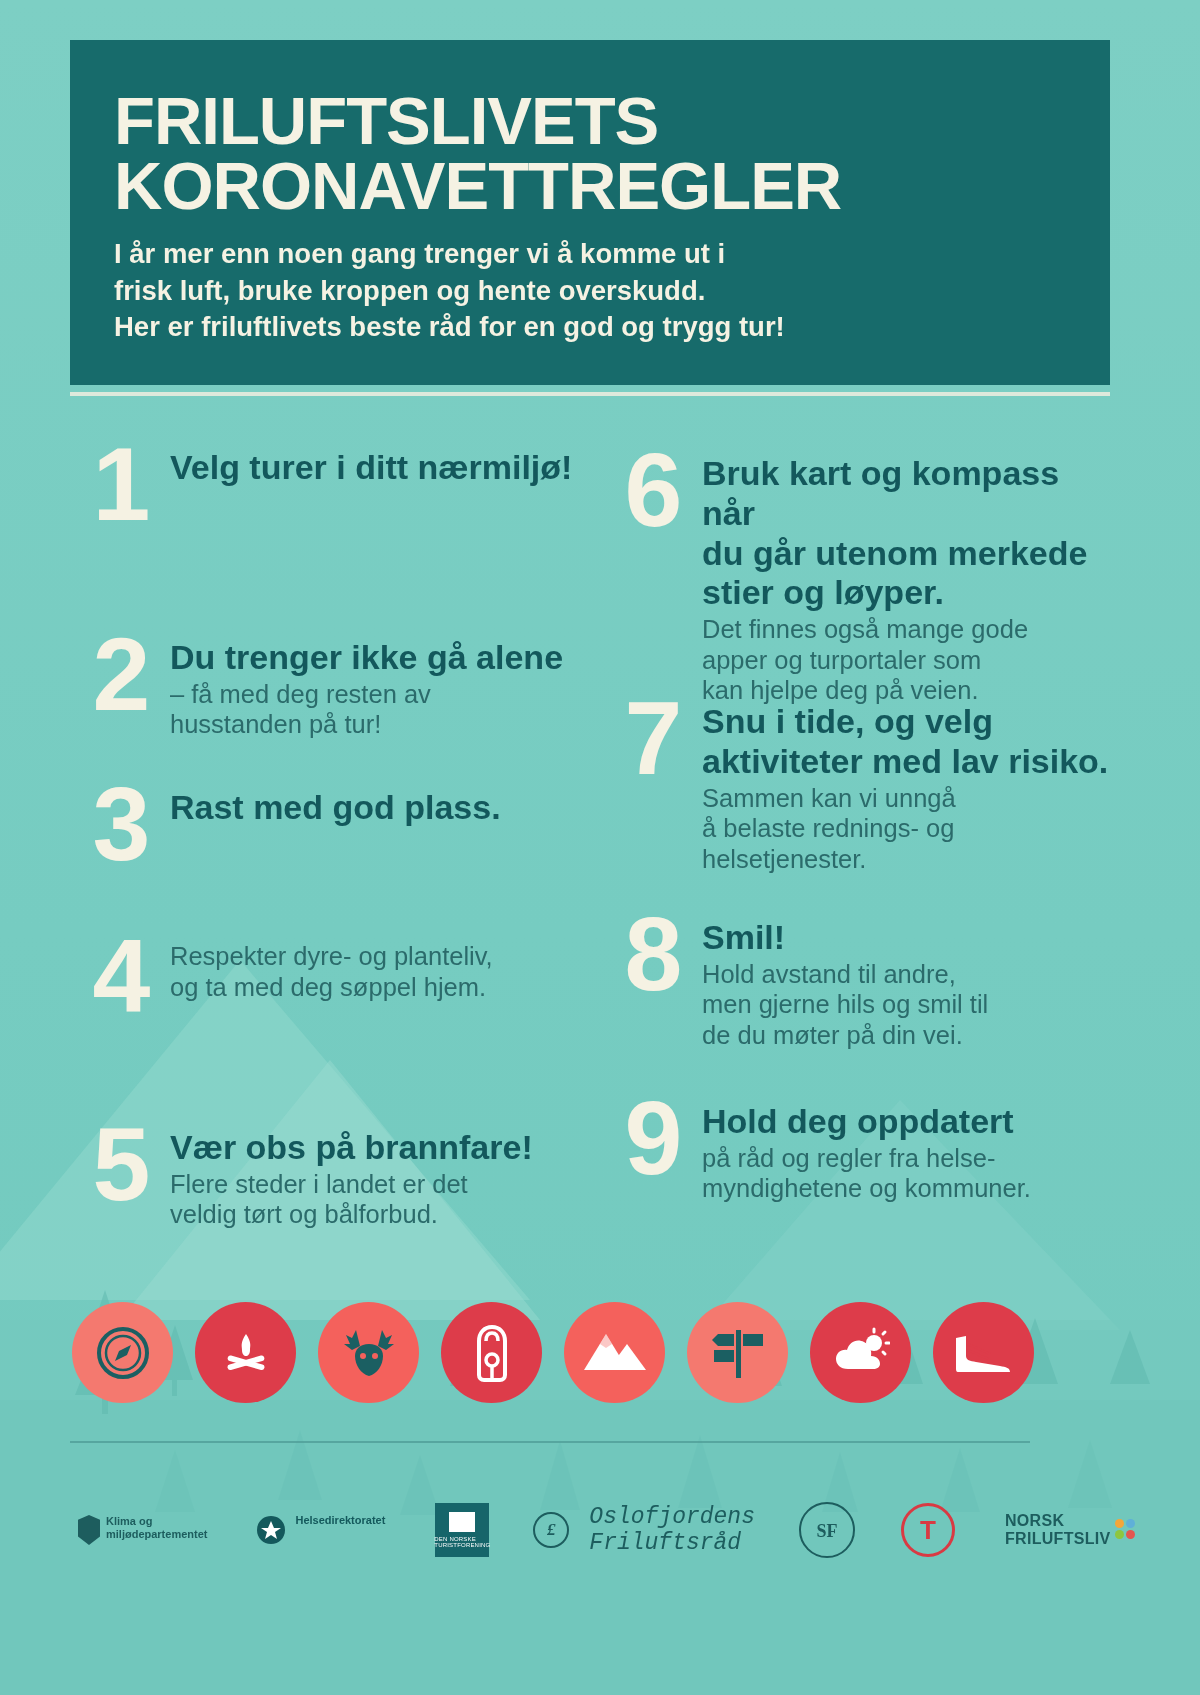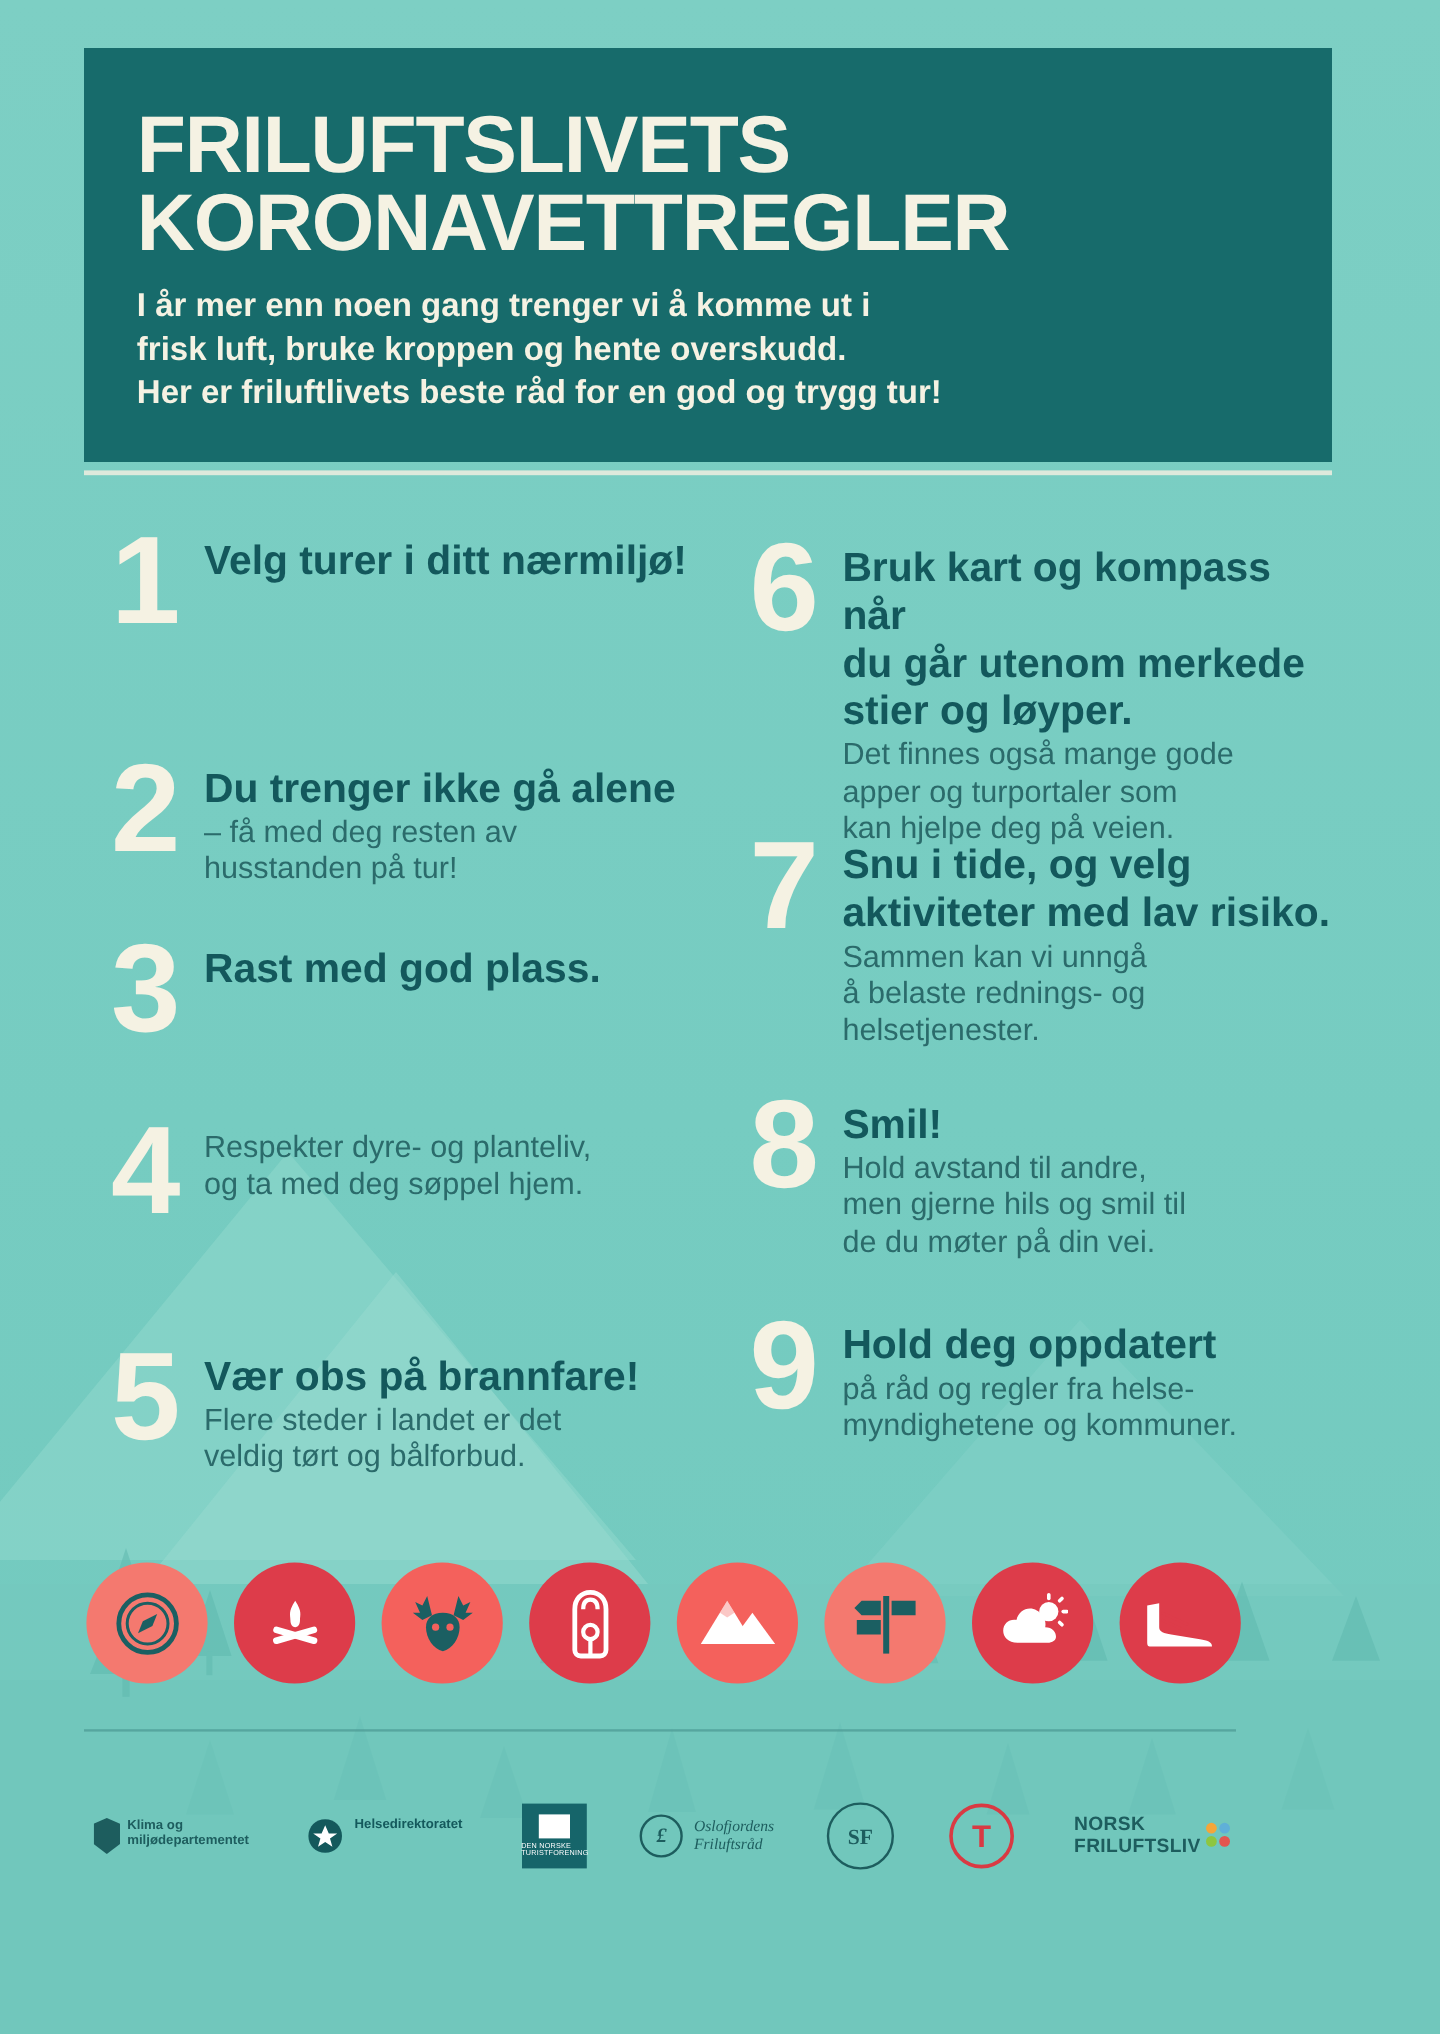--- a/index.html
+++ b/index.html
@@ -160,24 +160,24 @@
 
   .lg-oslo { margin-left: 44px; display: flex; align-items: center; }
   .oslo-seal {
     width: 36px; height: 36px; border-radius: 50%;
     border: 2px solid #1d5d5e;
     display: flex; align-items: center; justify-content: center;
     color: #1d5d5e; font-size: 17px;
     font-family: "Liberation Serif", serif; font-style: italic; font-weight: bold;
   }
   .lg-oslo .logo-text {
-    margin-left: 9px;
-    font-family: Liberation Serif, serif;
+    margin-left: 20px;
+    font-family: Liberation Mono, monospace;
     font-style: italic;
-    font-size: 13px;
+    font-size: 23px;
     color: #1d5d5e;
   }
 
   .lg-skog { margin-left: 44px; }
   .skog-seal {
     width: 56px; height: 56px; border-radius: 50%;
     border: 2px solid #1d5d5e;
     display: flex; align-items: center; justify-content: center;
   }
 

